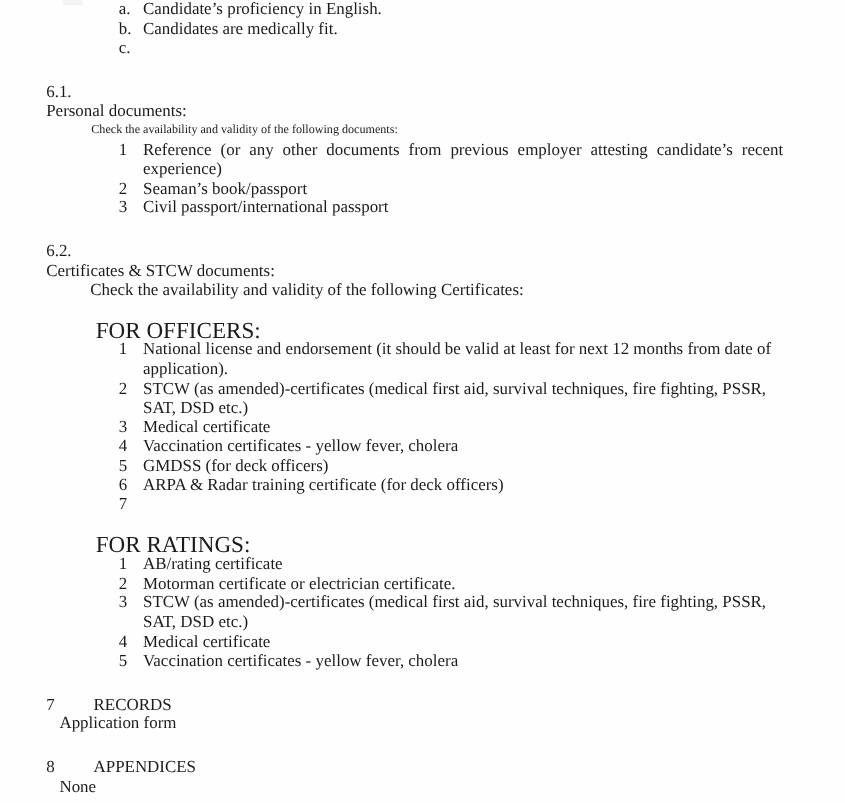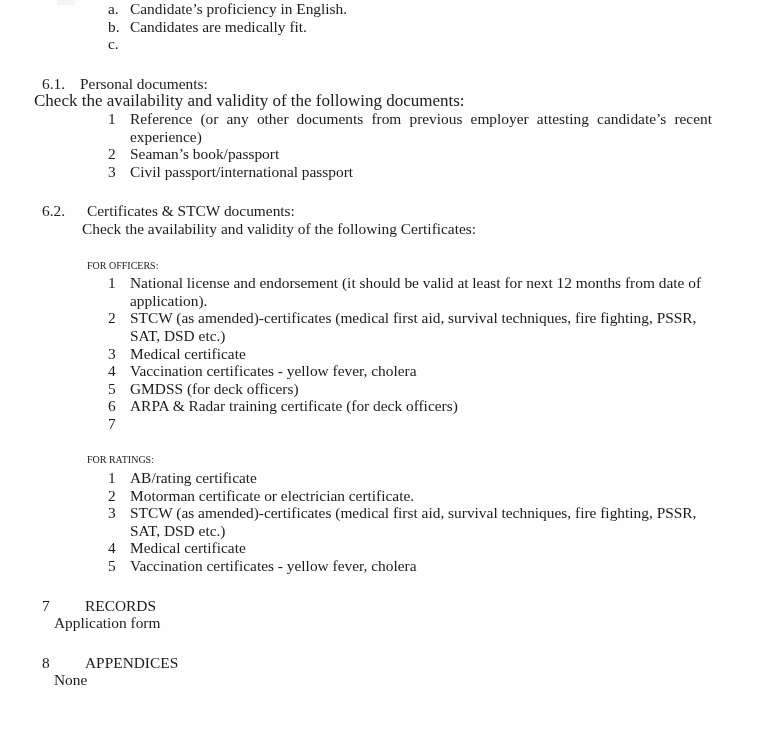--- a/index.html
+++ b/index.html
@@ -66,32 +66,32 @@
   
   .row-num { padding-left: 108px; padding-right: 56px; }
   .row-num .marker { width: 22px; }
   .row-num .text { text-align: left; }
   .row-num.justify .text {
     text-align: justify;
     text-justify: inter-word;
   }
 
   
-  .row-clause { padding-left: 42px; padding-right: 48px; }
+  .row-clause { padding-left: 42px; padding-right: 48px; flex-direction: column; }
   .row-clause .marker { width: 38px; }
   .row-clause.wide .marker { width: 45px; }
 
   
-  .sub-line-80 { padding-left: 34px; padding-right: 56px; font-size: 17px; line-height: 17.6px; }
+  .sub-line-80 { padding-left: 83px; padding-right: 56px; font-size: 11px; line-height: 17.6px; }
   .sub-line-87 { padding-left: 82px; padding-right: 56px; font-size: 15.4px; line-height: 17.6px; }
 
   
   .group-head {
     padding-left: 87px;
-    font-size: 10px;
+    font-size: 21px;
     line-height: 17.6px;
   }
 
   
   .row-section { padding-left: 42px; font-size: 15.4px; line-height: 17.6px; }
   .row-section .marker { width: 43px; }
 
   
   .section-value { padding-left: 54px; font-size: 15.4px; line-height: 17.6px; }
   .gap-lg { height: 19px; }

